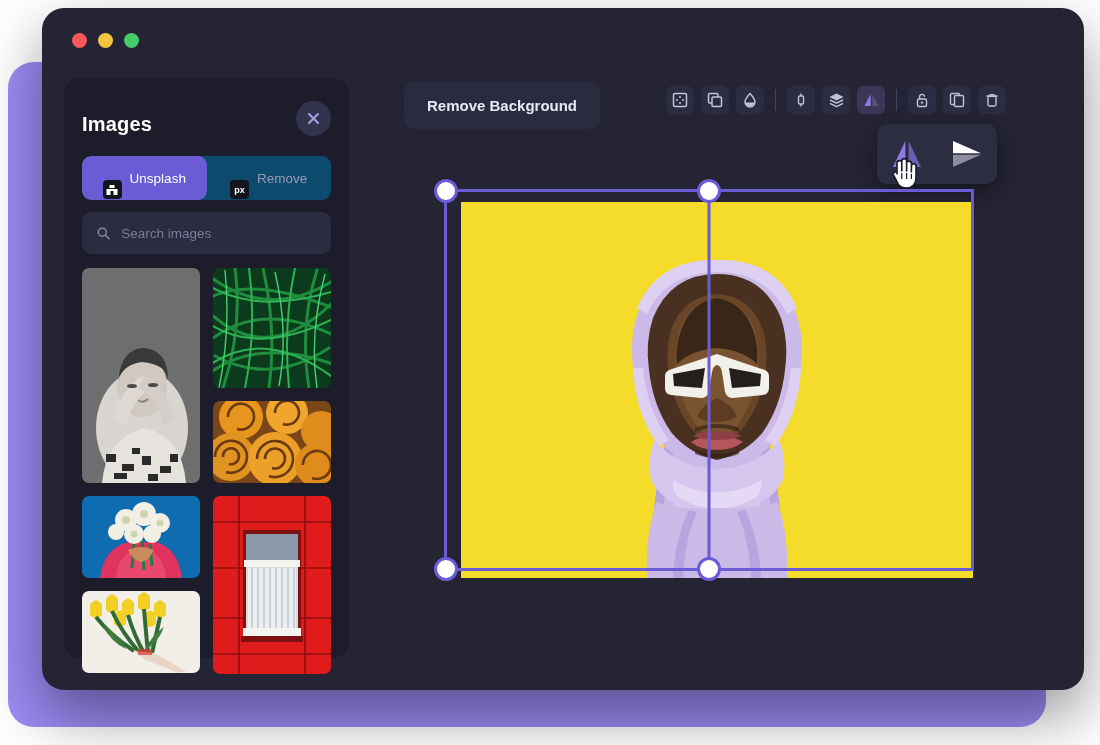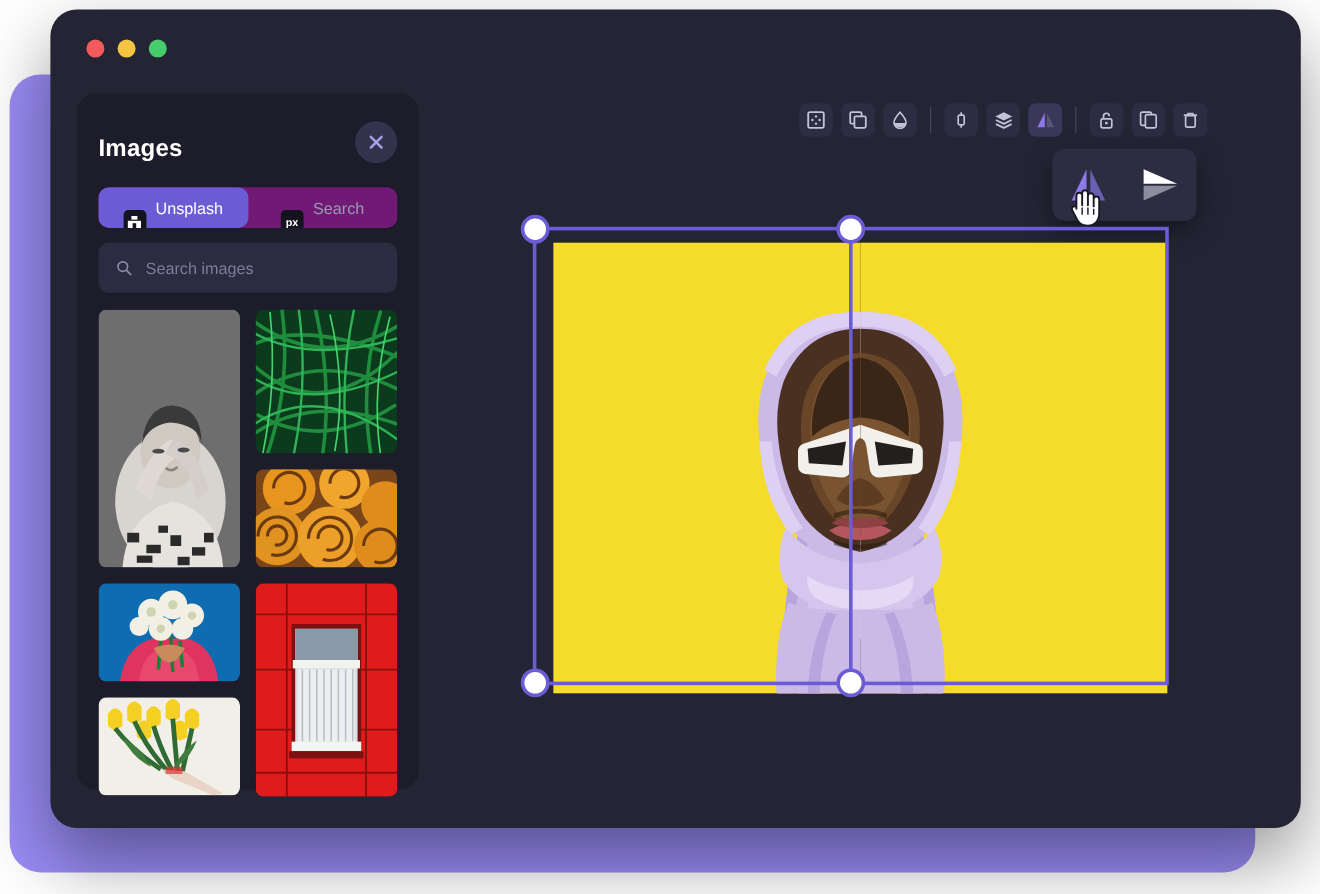--- a/index.html
+++ b/index.html
@@ -52,22 +52,22 @@
   .side-title { color: #ffffff; font-size: 20px; font-weight: bold; letter-spacing: .2px; margin-top: 12px; }
   .close-btn {
     width: 35px; height: 35px; border-radius: 50%;
     background: #33334e; display: flex; align-items: center; justify-content: center;
     cursor: pointer;
   }
   .close-btn svg { display: block; }
 
   
   .tabs {
-    margin-top: 18px; height: 34px;
-    background: #701a75; border-radius: 9px;
+    margin-top: 18px; height: 44px;
+    background: #0c4a6e; border-radius: 9px;
     display: flex; padding: 0; overflow: hidden;
   }
   .tab {
     flex: 1; display: flex; align-items: center; justify-content: center; gap: 8px;
     font-size: 13.5px; color: #9a9ab4; cursor: pointer; border-radius: 9px;
   }
   .tab.active { background: #6b5cd6; color: #ffffff; }
   .tab-ico {
     width: 19px; height: 19px; border-radius: 4px; background: #14141f;
     display: flex; align-items: center; justify-content: center;
@@ -193,21 +193,21 @@
             <svg width="12" height="12" viewBox="0 0 12 12">
               <rect x="3.5" y="1" width="5" height="3" fill="#fff"></rect>
               <rect x="0.5" y="5" width="11" height="6" fill="#fff"></rect>
               <rect x="4.5" y="7" width="3" height="4" fill="#14141f"></rect>
             </svg>
           </span>
           <span>Unsplash</span>
         </div>
         <div class="tab">
           <span class="tab-ico">px</span>
-          <span>Search</span>
+          <span>Remove</span>
         </div>
       </div>
 
       <div class="search">
         <svg width="15" height="15" viewBox="0 0 15 15">
           <circle cx="6" cy="6" r="4.5" stroke="#8a8aa6" stroke-width="1.6" fill="none"></circle>
           <path d="M9.5 9.5 L13.5 13.5" stroke="#8a8aa6" stroke-width="1.6" stroke-linecap="round"></path>
         </svg>
         <input type="text" placeholder="Search images" style="">
       </div>
@@ -367,20 +367,21 @@
               <rect x="28" y="140" width="62" height="6" fill="#7e1010"></rect>
             </svg>
           </div>
         </div>
 
       </div>
     </div>
 
     <div class="canvas">
 
+      <button class="remove-bg">Remove Background</button>
 
       <div class="toolbar">
 
         <div class="tool">
           <svg width="16" height="16" viewBox="0 0 16 16">
             <rect x="1.5" y="1.5" width="13" height="13" rx="1.5" stroke="#c3c3d8" stroke-width="1.5" fill="none"></rect>
             <g fill="#c3c3d8">
                 <circle cx="8" cy="5" r="1"></circle>
                 <circle cx="5" cy="8" r="1"></circle>
                 <circle cx="11" cy="8" r="1"></circle>

